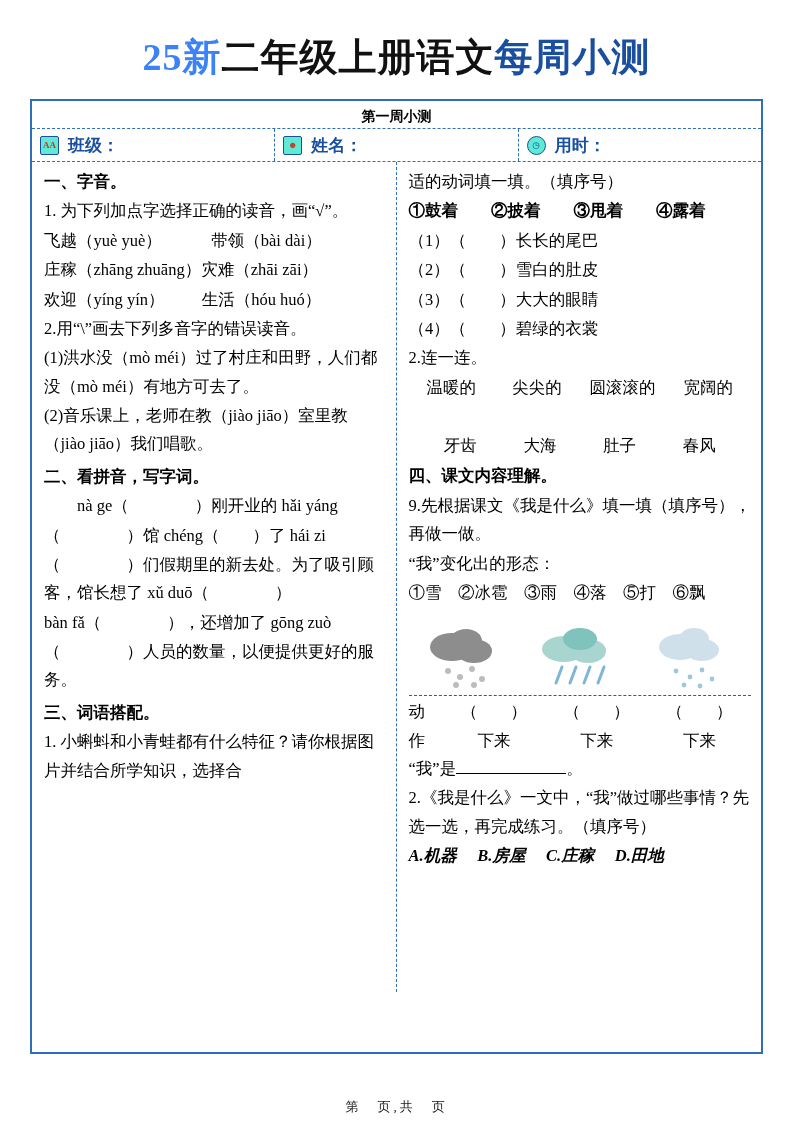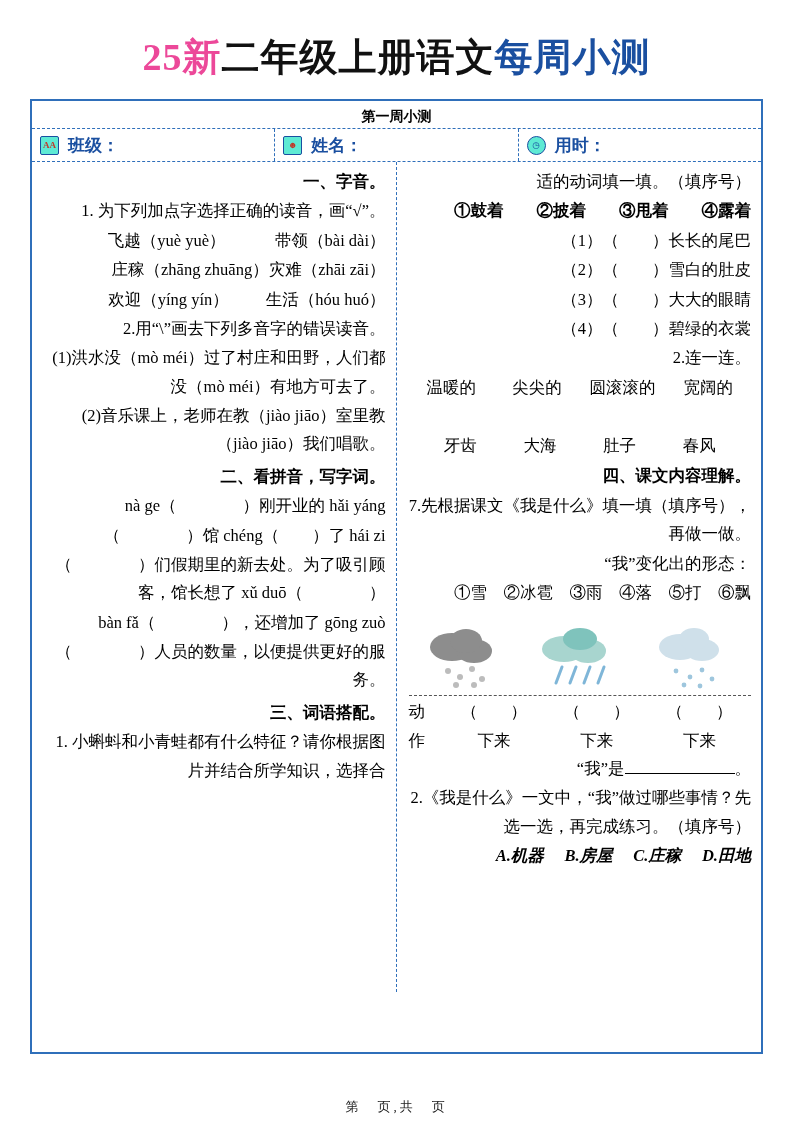--- a/index.html
+++ b/index.html
@@ -21,21 +21,21 @@
   
   .title{
     text-align:center;
     font-weight:bold;
     font-size:38px;
     letter-spacing:1px;
     white-space:nowrap;
     margin:14px 0 16px 0;
     font-family:"Liberation Serif","DejaVu Serif",serif;
   }
-  .title .red{color:#ec4899;}
+  .title .red{color:#3b82f6;}
   .title .blue{color:#1a4fa0;}
   .title .black{color:#111;}
 
   
   .frame{
     border:2px solid #2f6fba;
     box-sizing:border-box;
     width:733px;
     height:955px;
     position:relative;
@@ -95,21 +95,21 @@
   }
   .col{
     width:50%;
     box-sizing:border-box;
     padding:6px 10px 4px 12px;
     font-size:16.5px;
     line-height:1.72;
   }
   .col.left{border-right:1px dashed #2f6fba;}
   .h{font-weight:bold;}
-  p{margin:0 0 1px 0;text-align:right;}
+  p{margin:0 0 1px 0;}
   .gapline{display:inline-block;border-bottom:1px solid #000;width:110px;}
 
   
   .pics{
     display:flex;
     justify-content:space-around;
     align-items:flex-end;
     height:78px;
     margin:6px 0 2px 0;
   }
@@ -191,21 +191,21 @@
           <span>圆滚滚的</span>
           <span>宽阔的</span>
         </div>
         <div class="three" style="padding:0 12px;">
           <span>牙齿</span>
           <span>大海</span>
           <span>肚子</span>
           <span>春风</span>
         </div>
         <p class="h" style="margin-top:2px;">四、课文内容理解。</p>
-        <p>7.先根据课文《我是什么》填一填（填序号），再做一做。</p>
+        <p>9.先根据课文《我是什么》填一填（填序号），再做一做。</p>
         <p>“我”变化出的形态：</p>
         <p>①雪　②冰雹　③雨　④落　⑤打　⑥飘</p>
 
         <div class="pics">
           <div class="pic">
             <svg width="108" height="70" viewBox="0 0 108 70">
               <g fill="#8d8d8d">
                 <ellipse cx="40" cy="26" rx="22" ry="14"></ellipse>
                 <ellipse cx="62" cy="30" rx="18" ry="12"></ellipse>
                 <ellipse cx="54" cy="20" rx="16" ry="12"></ellipse>

